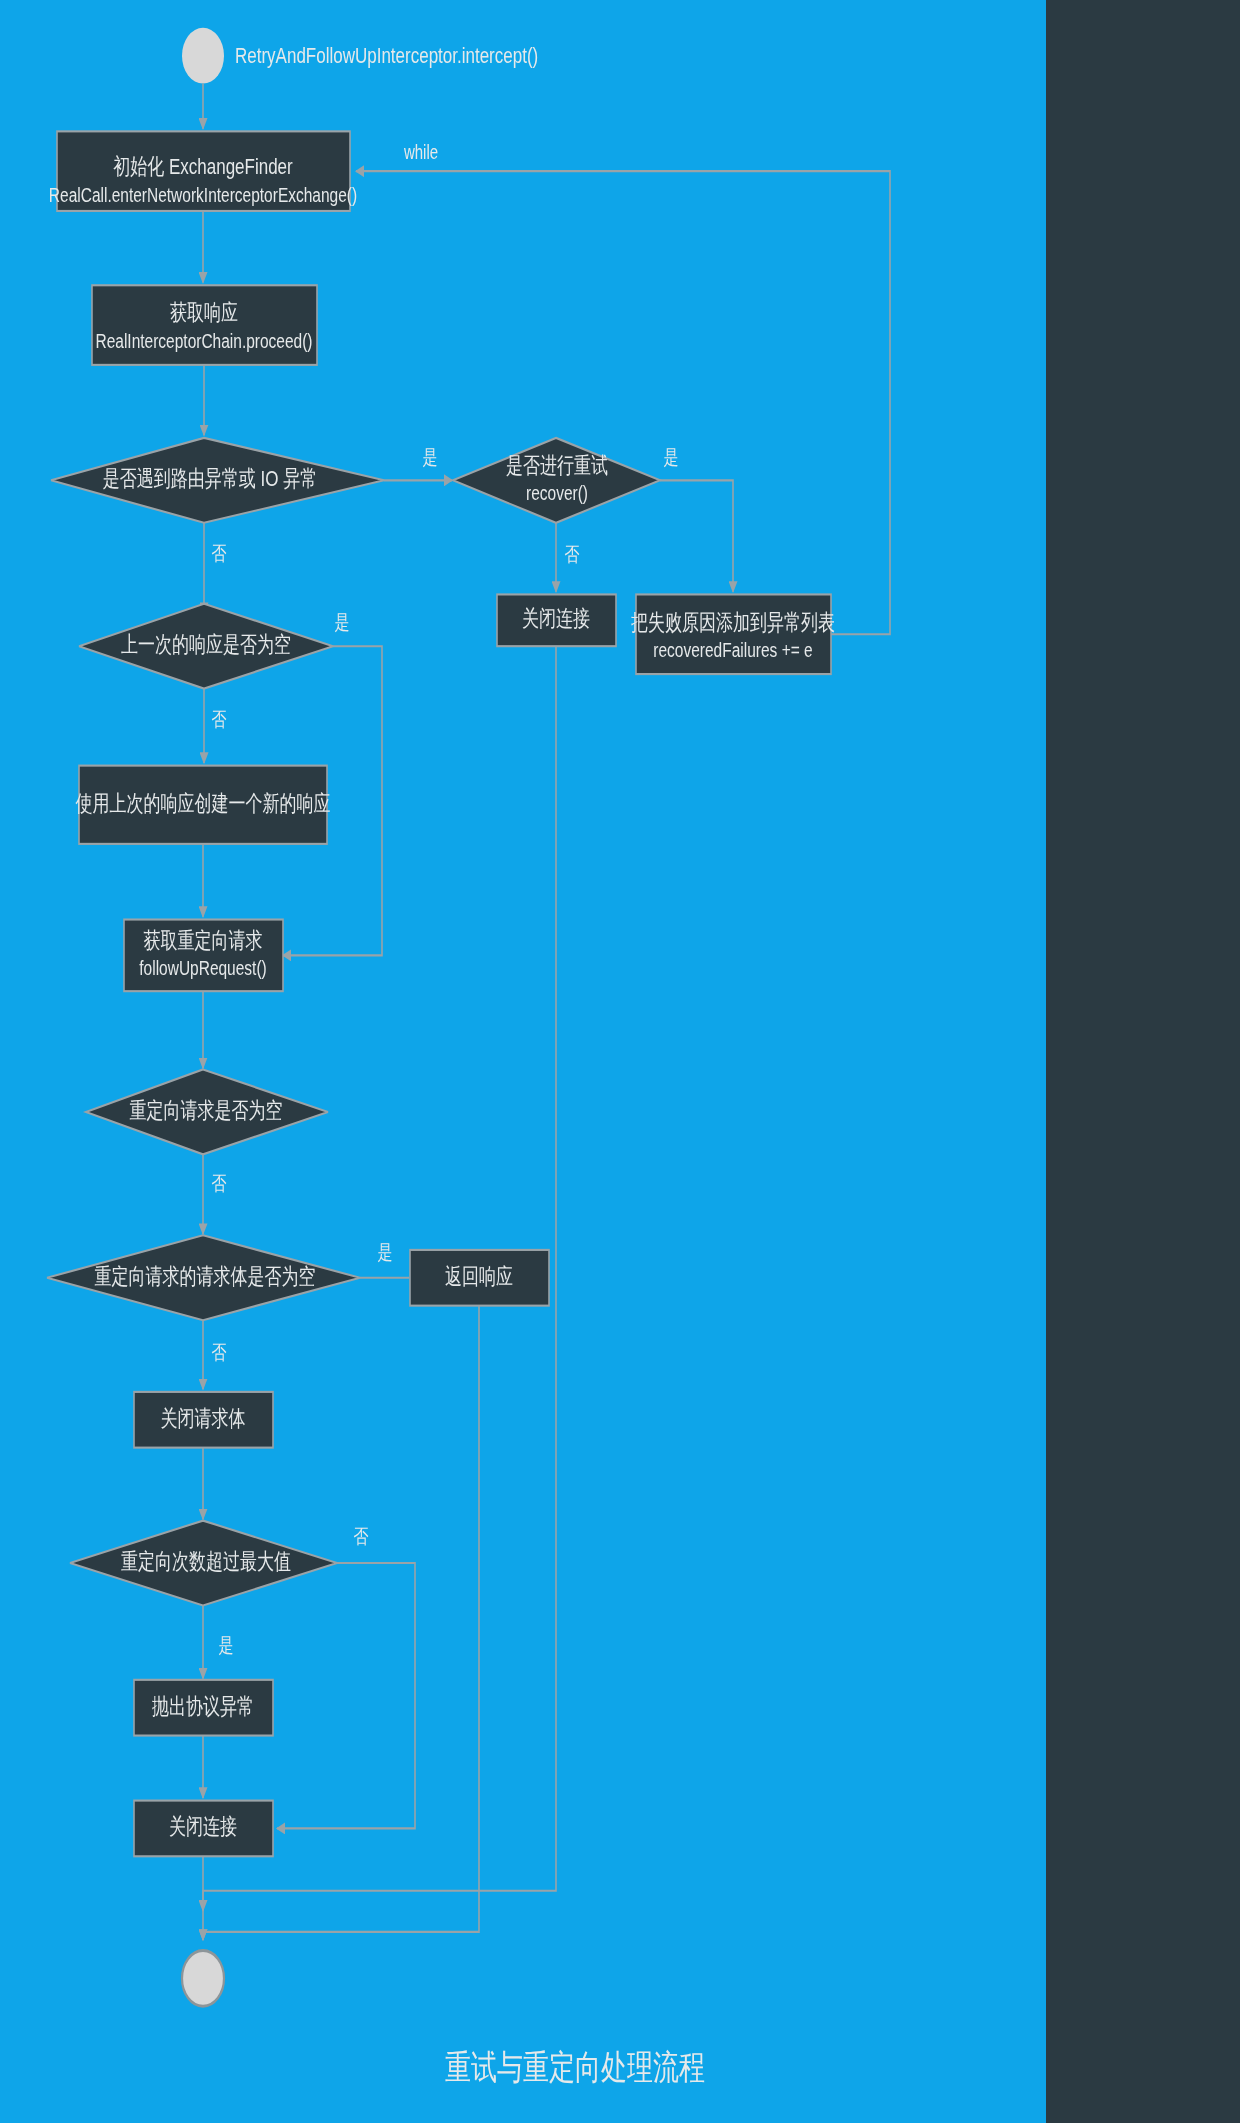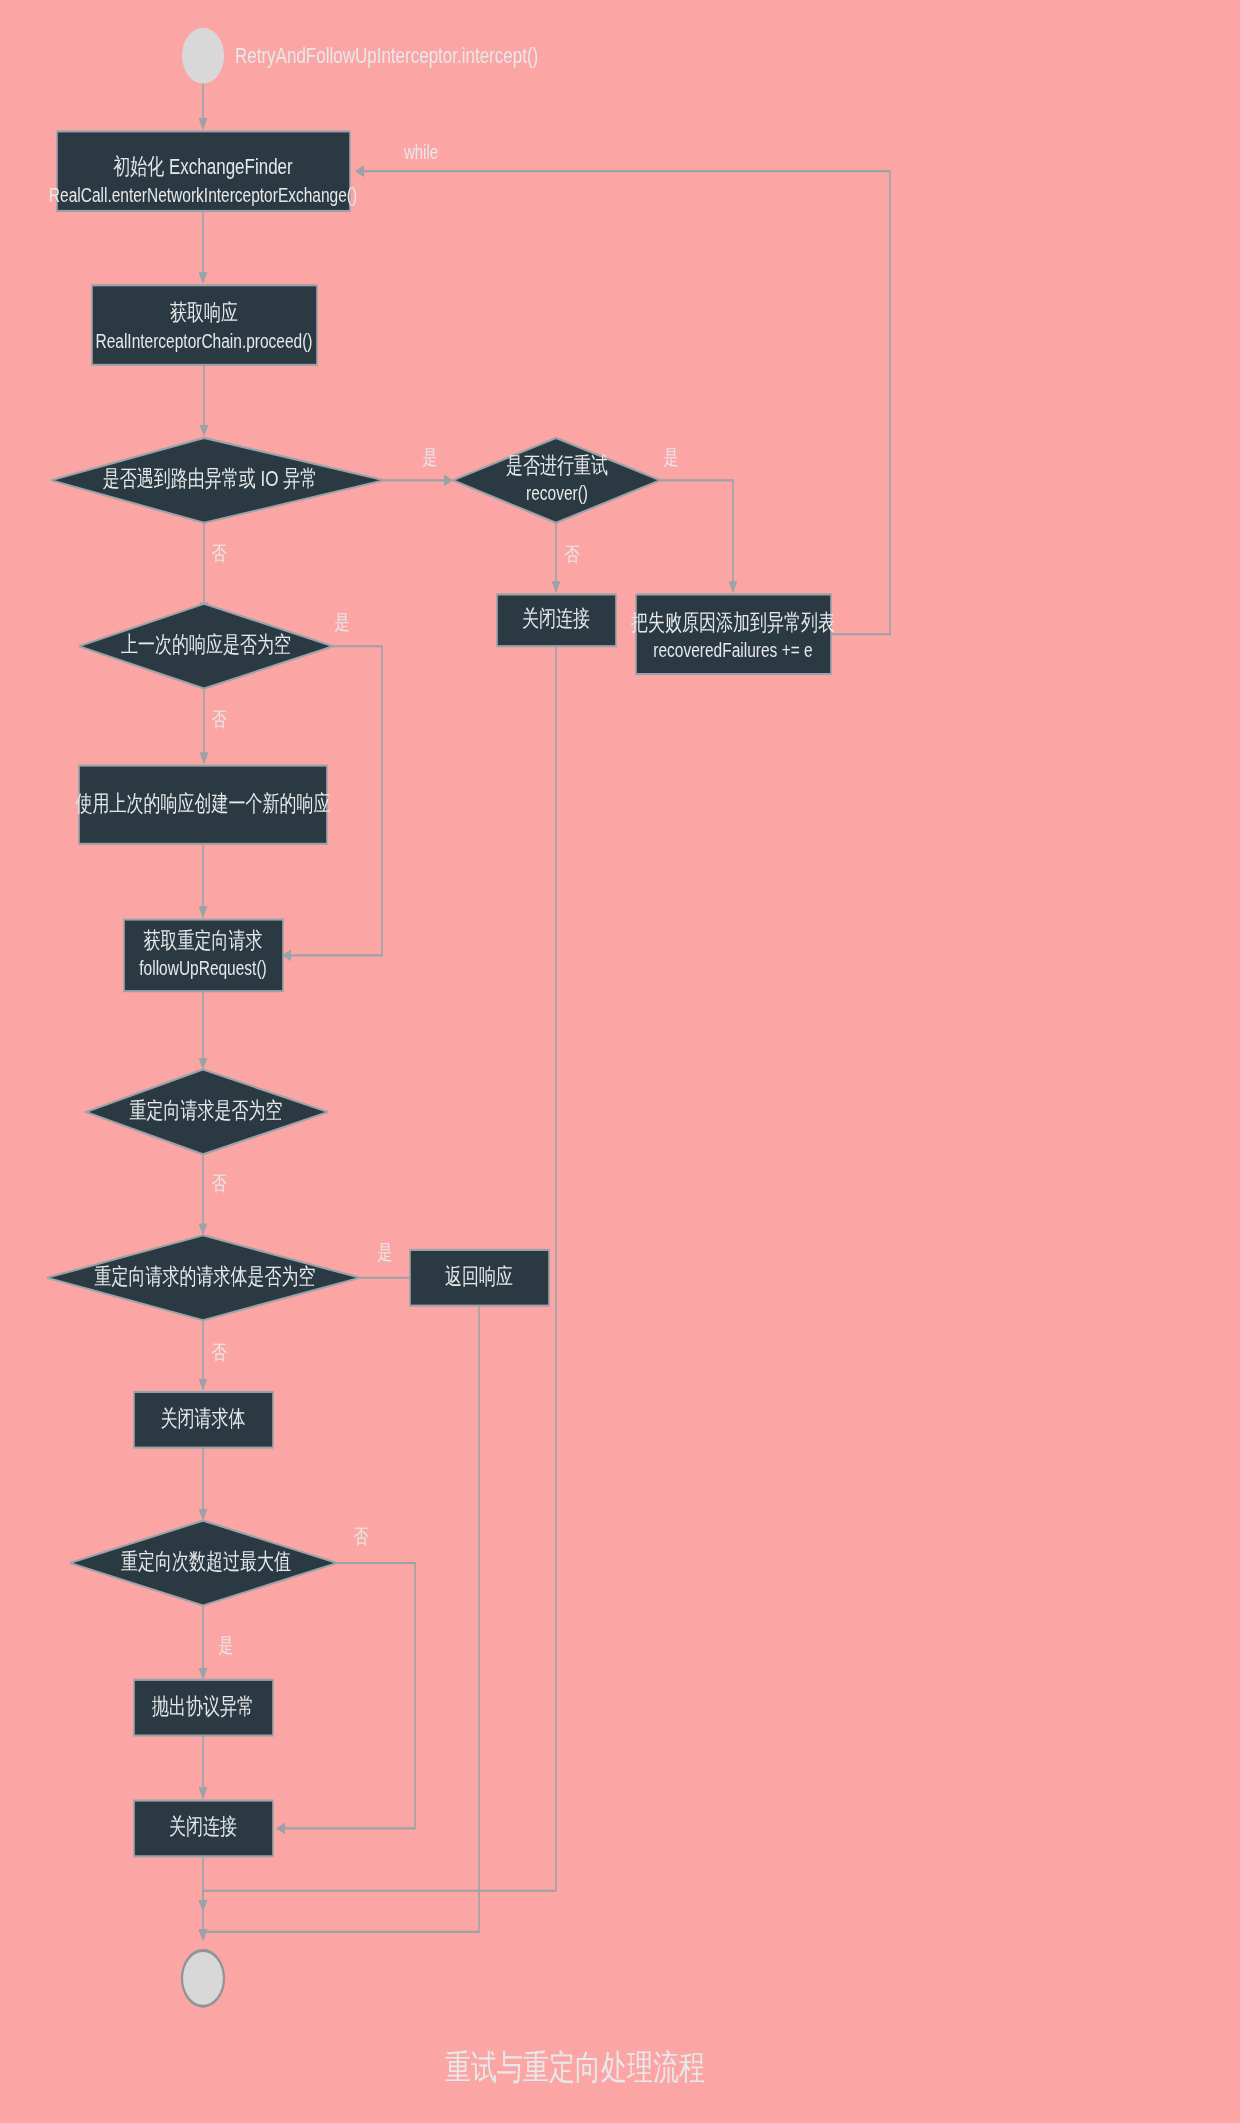--- a/index.html
+++ b/index.html
@@ -2,23 +2,23 @@
 <html><head>
 <meta charset="utf-8">
 <style>
   html, body {
     margin: 0;
     padding: 0;
     background: #2b3a42;
   }
   #canvas {
     position: relative;
-    width: 1240px;
+    width: 1046px;
     height: 2123px;
-    background: #fca5a5;
+    background: #0ea5e9;
     overflow: hidden;
     font-family: "Liberation Sans", "DejaVu Sans", sans-serif;
   }
   svg#flow {
     position: absolute;
     top: 0;
     left: 0;
     width: 1240px;
     height: 2123px;
   }

